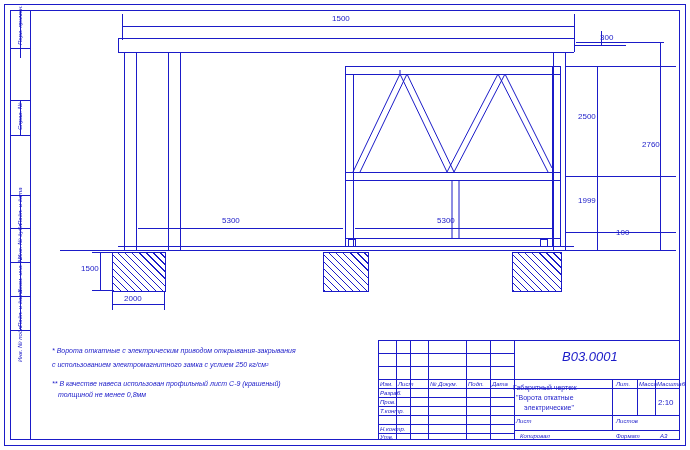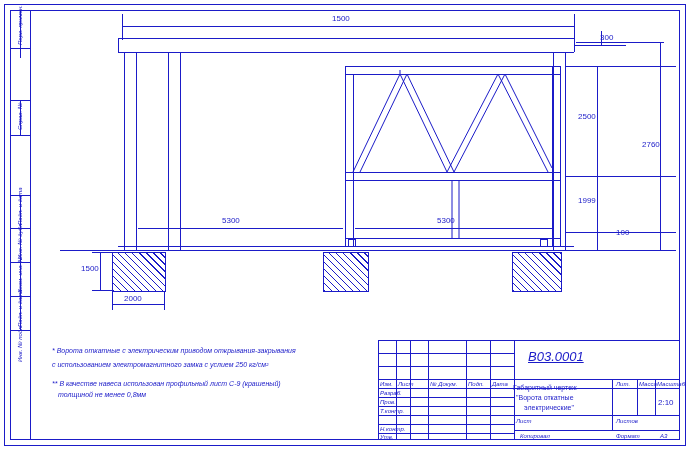--- a/index.html
+++ b/index.html
@@ -187,21 +187,21 @@
 
   <div class="tline h" style="left:514px;top:379px;width:166px;height:1px;"></div>
   <div class="tline h" style="left:514px;top:388px;width:166px;height:1px;"></div>
   <div class="tline h" style="left:514px;top:415px;width:166px;height:1px;"></div>
   <div class="tline h" style="left:514px;top:430px;width:166px;height:1px;"></div>
   <div class="tline v" style="left:612px;top:379px;width:1px;height:36px;"></div>
   <div class="tline v" style="left:637px;top:379px;width:1px;height:36px;"></div>
   <div class="tline v" style="left:655px;top:379px;width:1px;height:36px;"></div>
   <div class="tline v" style="left:612px;top:415px;width:1px;height:15px;"></div>
 
-  <div class="lbl12" style="left:528px;top:349px;font-size:13px;text-decoration:underline;">В03.0001</div>
+  <div class="lbl12" style="left:562px;top:349px;font-size:13px;">В03.0001</div>
 
   <div class="lbl8" style="left:513px;top:384px;font-size:7px;">Габаритный чертеж</div>
   <div class="lbl8" style="left:516px;top:394px;font-size:7px;">"Ворота откатные</div>
   <div class="lbl8" style="left:524px;top:404px;font-size:7px;">электрические"</div>
 
   <div class="lbl" style="left:616px;top:381px;">Лит.</div>
   <div class="lbl" style="left:639px;top:381px;">Масса</div>
   <div class="lbl" style="left:657px;top:381px;">Масштаб</div>
   <div class="lbl8" style="left:658px;top:398px;">2:10</div>
 

